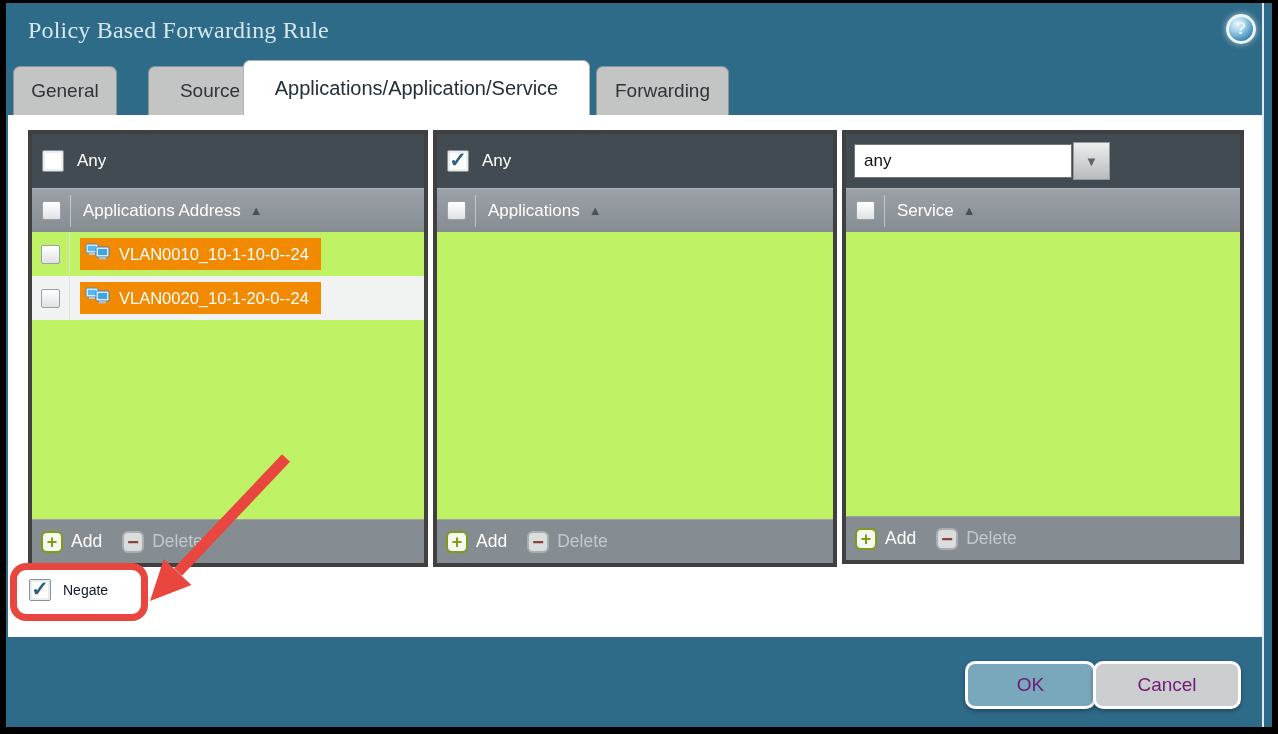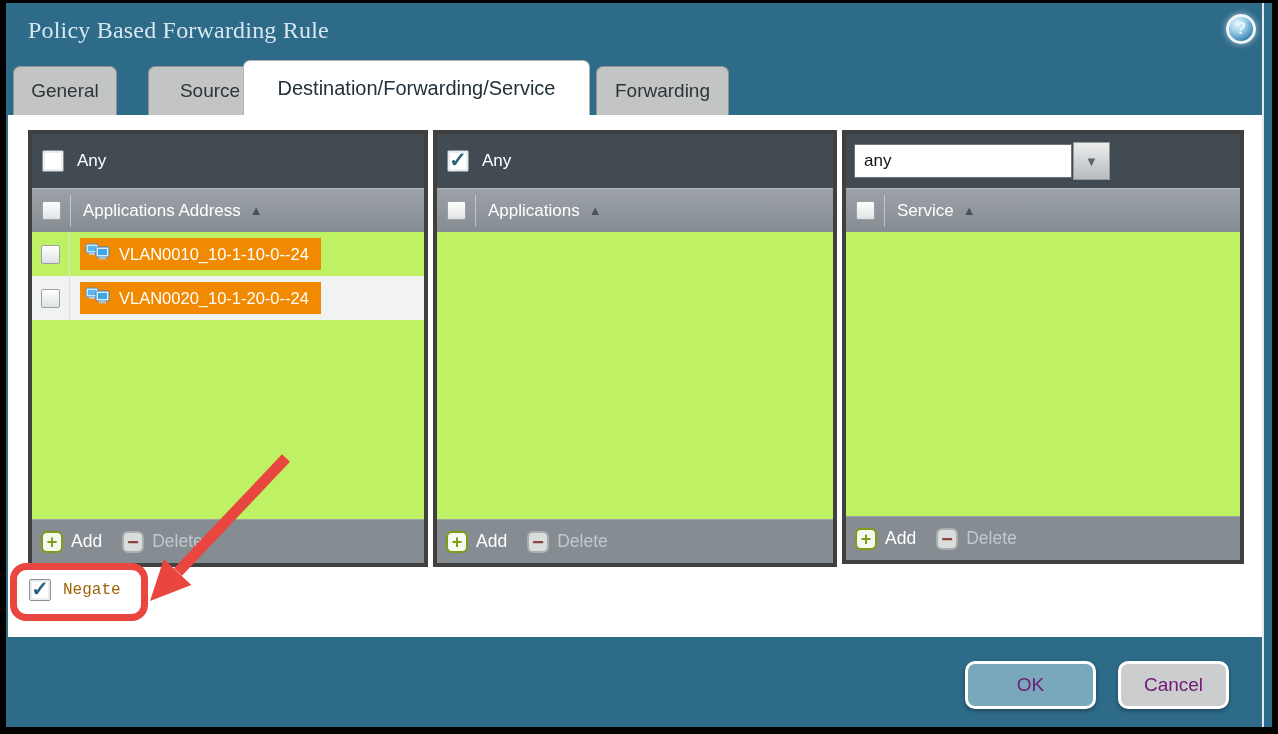--- a/index.html
+++ b/index.html
@@ -134,55 +134,55 @@
     color:#5a646c; font-size:13px; cursor:pointer;
   }
 
   
   .negate-annotation {
     position:absolute; left:2px; top:448px; width:138px; height:58px;
     border:7px solid #e8463f; border-radius:16px;
     z-index:6; pointer-events:none;
   }
   .negate-group { position:absolute; left:21px; top:464px; display:flex; align-items:center; gap:12px; z-index:5; }
-  .negate-label { font-size:16px; color:#a16207;font-family:Liberation Mono, monospace; }
+  .negate-label { font-size:14px; color:#0f172a; }
 
   
   .arrow-svg { position:absolute; left:0; top:0; z-index:7; pointer-events:none; }
 
   
   .action-btn {
     position:absolute; top:658px; height:48px;
     border:3px solid #fff; border-radius:10px;
     display:flex; align-items:center; justify-content:center;
     font-size:19px; color:#701a75; cursor:pointer;
     box-shadow:0 2px 4px rgba(0,0,0,.35);
   }
   .btn-ok { left:959px; width:131px; background:#79a7bc; }
-  .btn-cancel { left:1112px; width:111px; background:#cbcdce; }
+  .btn-cancel { left:1087px; width:148px; background:#cbcdce; }
 </style>
 </head>
 <body>
 
 <div class="dialog">
   <div class="edge-line"></div>
 
   <div class="title">Policy Based Forwarding Rule</div>
   <div class="help">
       <span>?</span>
     </div>
 
   <div class="tab inactive tab-general">
       <span>General</span>
     </div>
   <div class="tab inactive tab-source">
       <span>Source</span>
     </div>
   <div class="tab active tab-das">
-      <span>Destination/Forwarding/Service</span>
+      <span>Applications/Application/Service</span>
     </div>
   <div class="tab inactive tab-forwarding">
       <span>Forwarding</span>
     </div>
 
   <div class="content">
 
     <div class="panel panel-dest">
       <div class="panel-top">
         <div class="checkbox"></div>

